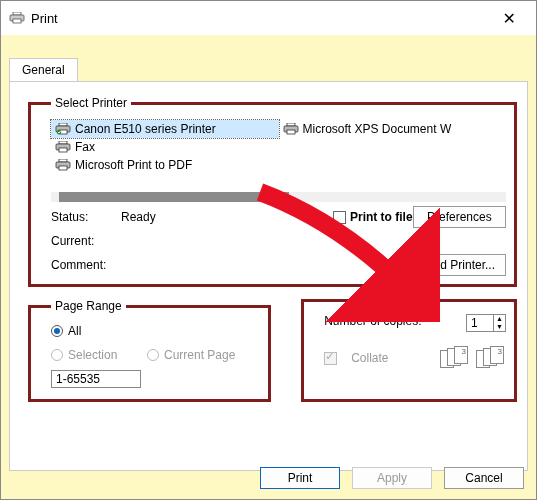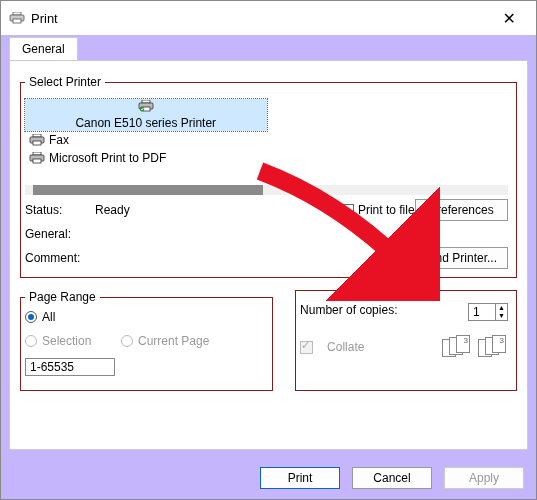--- a/index.html
+++ b/index.html
@@ -1,47 +1,47 @@
 <!DOCTYPE html>
 <html><head>
 <meta charset="utf-8">
 <style>
   * { box-sizing: border-box; font-family: 'Segoe UI', Tahoma, sans-serif; }
   body { margin: 0; background: #fff; }
-  .window { width: 537px; height: 500px; background: #c4b5fd; border: 1px solid #888; position: relative; }
+  .window { width: 537px; height: 500px; background: #fef9c3; border: 1px solid #888; position: relative; }
   .titlebar { height: 34px; display: flex; align-items: center; padding: 0 8px; background: #fff; }
   .titlebar .title { font-size: 13px; margin-left: 6px; }
   .titlebar .spacer { flex: 1; }
   .close-x { font-size: 16px; padding: 4px 12px; cursor: default; }
   .tabs { display: flex; padding: 0 8px; margin-top: 2px; }
   .tab { font-size: 12px; padding: 4px 12px; background: #fcfcfc; border: 1px solid #ccc; border-bottom: none; border-radius: 0; }
-  .tab.active { background: #fff; }
+  .tab.active { background: #fff; margin-top: 21px; }
   .tabbody { margin: 0 8px 8px 8px; background: #fff; border: 1px solid #ccc; height: 390px; padding: 10px 10px; position: relative; }
-  fieldset { border: 1px solid #7f1d1d; border-radius: 0; margin: 4px 0 8px 0; padding: 6px 8px 8px 4px; }
+  fieldset { border: 3px solid #7f1d1d; border-radius: 0; margin: 4px 0 8px 8px; padding: 6px 8px 8px 20px; }
   legend { font-size: 12px; padding: 0 4px; }
   .printer-list { background: #fff; padding: 4px 0 0 0; }
   .printer-row { display: flex; }
   .printer-item { display: flex; align-items: center; font-size: 12px; padding: 1px 4px; min-height: 18px; width: 50%; gap: 4px; overflow: hidden; white-space: nowrap; }
-  .printer-item.selected { background: #cde8ff; outline: 1px dotted #666; flex-direction: column; }
+  .printer-item.selected { background: #cde8ff; outline: 1px dotted #666; }
   .scrolltrack { height: 10px; background: #f0f0f0; margin-top: 18px; position: relative; }
   .scrollthumb { position: absolute; left: 8px; width: 230px; height: 10px; background: #8a8a8a; }
   .status-grid { display: grid; grid-template-columns: 70px 120px 1fr auto; row-gap: 6px; align-items: center; font-size: 12px; margin-top: 4px; }
   .btn { font-size: 12px; background: #fdfdfd; border: 1px solid #999; padding: 3px 10px; min-width: 80px; text-align: center; }
   .btn.disabled { color: #9a9a9a; border-color: #ccc; }
   .btn.primary { border: 1.5px solid #0a66c2; padding: 3px 22px; }
   .chk { width: 13px; height: 13px; border: 1px solid #666; display: inline-block; vertical-align: middle; margin-right: 4px; background: #fff; }
   .chk.disabled { border-color: #bbb; background: #f3f3f3; position: relative; }
   .chk.disabled::after { content: "✓"; position: absolute; top: -3px; left: 0; font-size: 11px; color: #aaa; }
   .radio { width: 12px; height: 12px; border: 1px solid #555; border-radius: 50%; display: inline-block; vertical-align: middle; margin-right: 5px; background: #fff; position: relative; }
   .radio.checked::after { content: ""; position: absolute; top: 2px; left: 2px; width: 6px; height: 6px; background: #0a66c2; border-radius: 50%; }
   .radio.disabled { border-color: #bbb; }
   .lower { display: flex; gap: 22px; }
   .lower fieldset { flex: 1; }
   .range-grid { font-size: 12px; }
-  .range-row { display: flex; align-items: flex-start; min-height: 24px; gap: 6px; }
+  .range-row { display: flex; align-items: center; min-height: 24px; gap: 6px; }
   .range-row .col1 { width: 90px; display: flex; align-items: center; }
   .range-row .col2 { width: 110px; display: flex; align-items: center; }
   .disabled-text { color: #9a9a9a; }
   .pages-input { width: 90px; font-size: 12px; padding: 1px 4px; border: 1px solid #888; }
   .hint { font-size: 12px; margin-top: 4px; line-height: 1.35; }
   .copies-row { display: flex; align-items: flex-start; font-size: 12px; gap: 10px; margin-top: 6px; }
   .spinner { display: flex; align-items: center; border: 1px solid #888; background: #fff; }
   .spinner .val { width: 26px; text-align: left; padding: 0 4px; font-size: 12px; }
   .spinner .arrows { display: flex; flex-direction: column; border-left: 1px solid #888; }
   .spinner .arrows span { font-size: 7px; line-height: 8px; padding: 0 2px; }
@@ -85,20 +85,28 @@
           <div class="printer-item selected">
             <svg class="picon" viewBox="0 0 16 12">
                 <rect x="4" y="0" width="8" height="3" fill="#fff" stroke="#333" stroke-width="0.8"></rect>
                 <rect x="1" y="3" width="14" height="6" rx="1" fill="#bbb" stroke="#333" stroke-width="0.8"></rect>
                 <rect x="4" y="7" width="8" height="4" fill="#fff" stroke="#333" stroke-width="0.8"></rect>
                 <circle cx="4" cy="9" r="2.3" fill="#2a8a2a"></circle>
                 <path d="M3 9 l1 1 l1.5 -2" stroke="#fff" stroke-width="0.9" fill="none"></path>
               </svg>
             <span>Canon E510 series Printer</span>
           </div>
+          <div class="printer-item">
+            <svg class="picon" viewBox="0 0 16 12">
+                <rect x="4" y="0" width="8" height="3" fill="#fff" stroke="#333" stroke-width="0.8"></rect>
+                <rect x="1" y="3" width="14" height="6" rx="1" fill="#bbb" stroke="#333" stroke-width="0.8"></rect>
+                <rect x="4" y="7" width="8" height="4" fill="#fff" stroke="#333" stroke-width="0.8"></rect>
+              </svg>
+            <span>Microsoft XPS Document W</span>
+          </div>
         </div>
         <div class="printer-row">
           <div class="printer-item">
             <svg class="picon" viewBox="0 0 16 12">
                 <rect x="4" y="0" width="8" height="3" fill="#fff" stroke="#333" stroke-width="0.8"></rect>
                 <rect x="1" y="3" width="14" height="6" rx="1" fill="#bbb" stroke="#333" stroke-width="0.8"></rect>
                 <rect x="4" y="7" width="8" height="4" fill="#fff" stroke="#333" stroke-width="0.8"></rect>
               </svg>
             <span>Fax</span>
           </div>
@@ -114,27 +122,27 @@
           </div>
         </div>
         <div class="scrolltrack">
           <div class="scrollthumb"></div>
         </div>
       </div>
 
       <div class="status-grid">
         <span>Status:</span>
         <span>Ready</span>
-        <span style="display:flex;align-items:center;justify-content:flex-end;">
+        <span style="display:flex;align-items:center;justify-content:flex-end;font-weight:bold;">
           <span class="chk"></span>
           <span>Print to file</span>
         </span>
         <span class="btn">Preferences</span>
 
-        <span>General:</span>
+        <span>Current:</span>
         <span></span>
         <span></span>
         <span></span>
 
         <span>Comment:</span>
         <span></span>
         <span></span>
         <span class="btn">Find Printer...</span>
       </div>
     </fieldset>
@@ -203,17 +211,17 @@
             <path d="M0,0 L12,6 L0,12 Z" fill="#e81123"></path>
           </marker>
         </defs>
       <path d="M20,10 Q100,40 168,108" stroke="#e81123" stroke-width="18" fill="none" marker-end="url(#ah)"></path>
     </svg>
 
   </div>
 
   <div class="bottom-buttons">
     <span class="btn primary">Print</span>
+    <span class="btn disabled">Apply</span>
     <span class="btn">Cancel</span>
-    <span class="btn disabled">Apply</span>
   </div>
 
 </div>
 
 </body></html>

